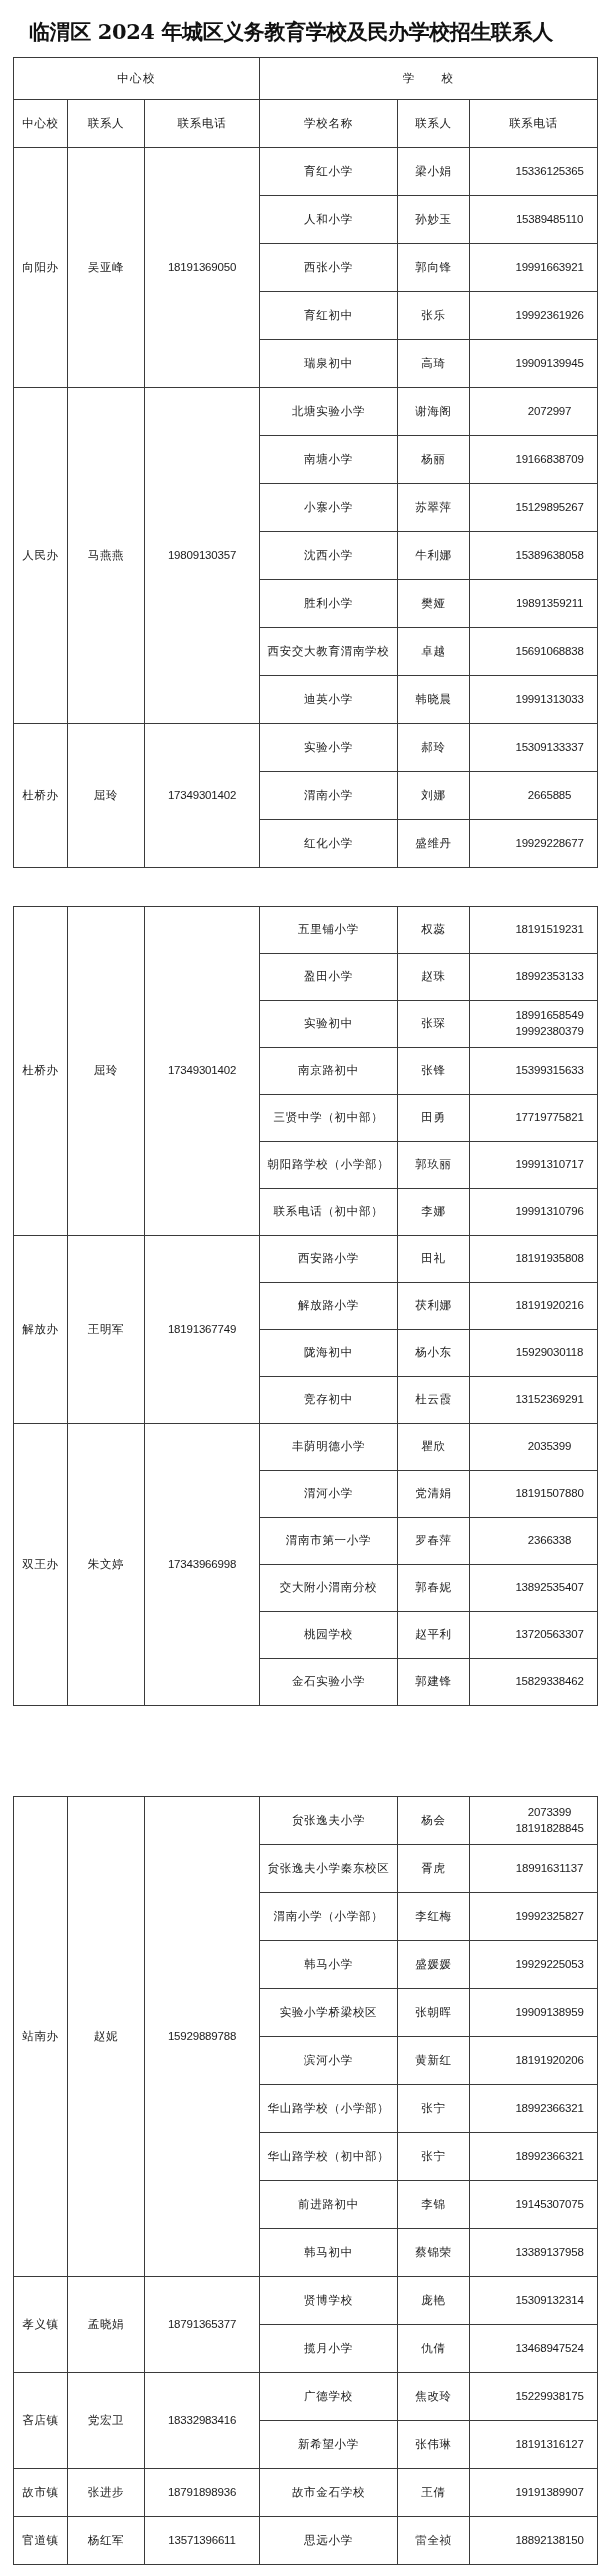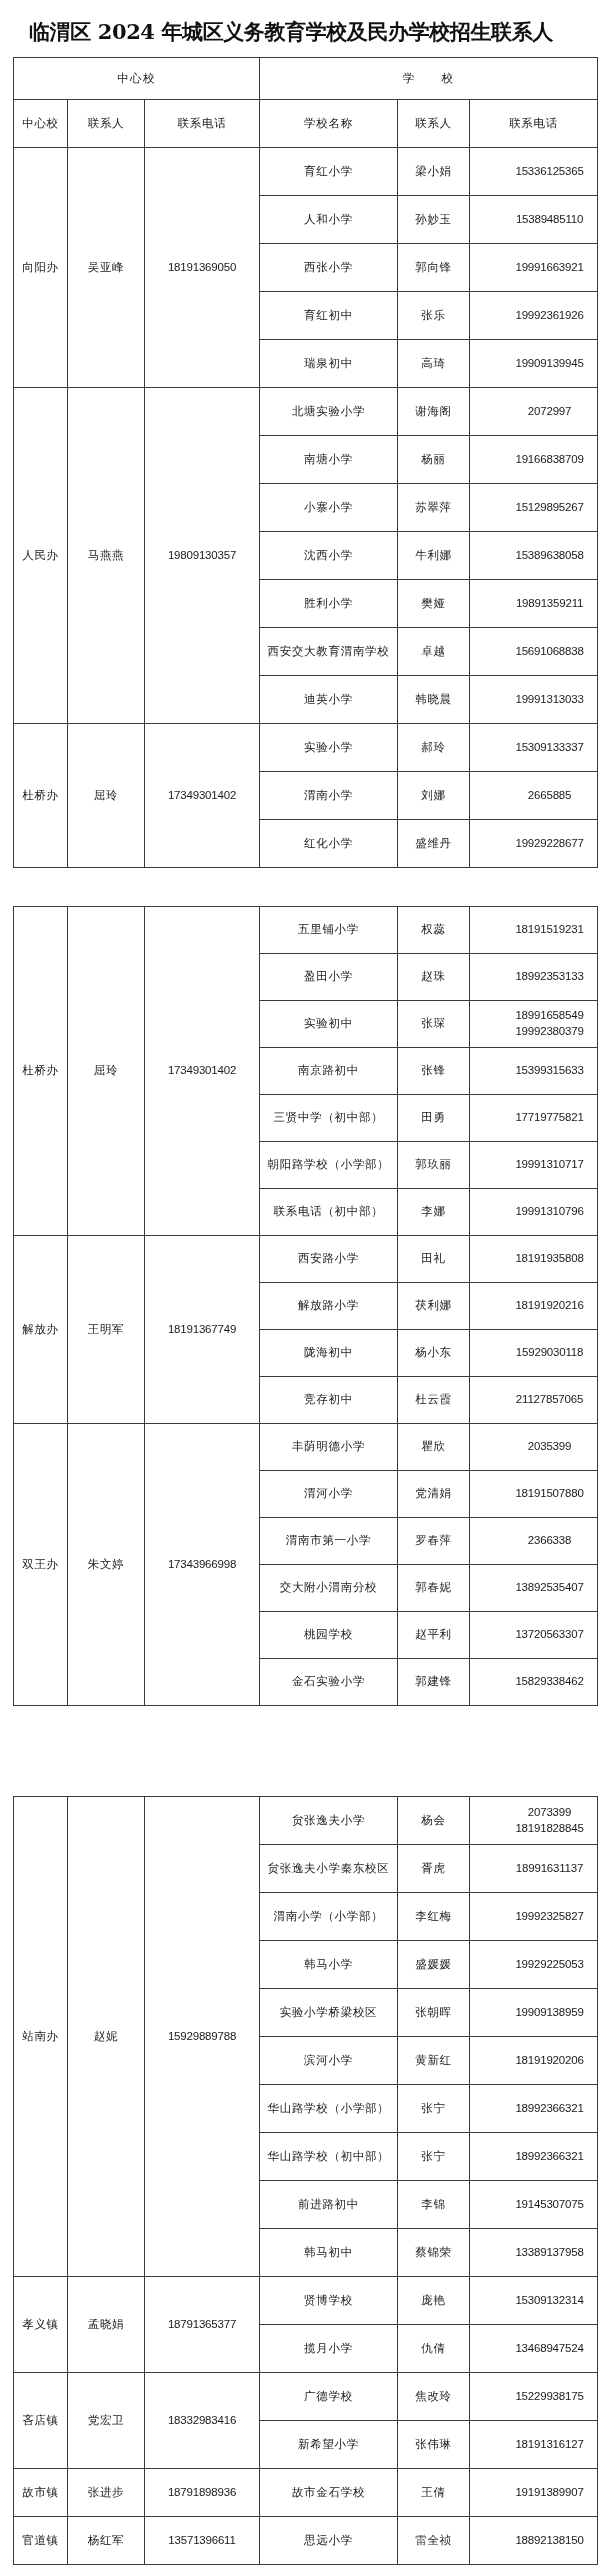--- a/index.html
+++ b/index.html
@@ -251,21 +251,21 @@
         <td class="school">陇海初中</td>
         <td class="contact">杨小东</td>
         <td class="phone">
           <span class="multi">15929030118</span>
         </td>
       </tr>
       <tr class="row">
         <td class="school">竞存初中</td>
         <td class="contact">杜云霞</td>
         <td class="phone">
-          <span class="multi">21127857065</span>
+          <span class="multi">13152369291</span>
         </td>
       </tr>
       <tr class="row">
         <td rowspan="6" class="center">双王办</td>
         <td rowspan="6" class="cperson">朱文婷</td>
         <td rowspan="6" class="phone">17343966998</td>
         <td class="school">丰荫明德小学</td>
         <td class="contact">瞿欣</td>
         <td class="phone">
           <span class="multi">2035399</span>

